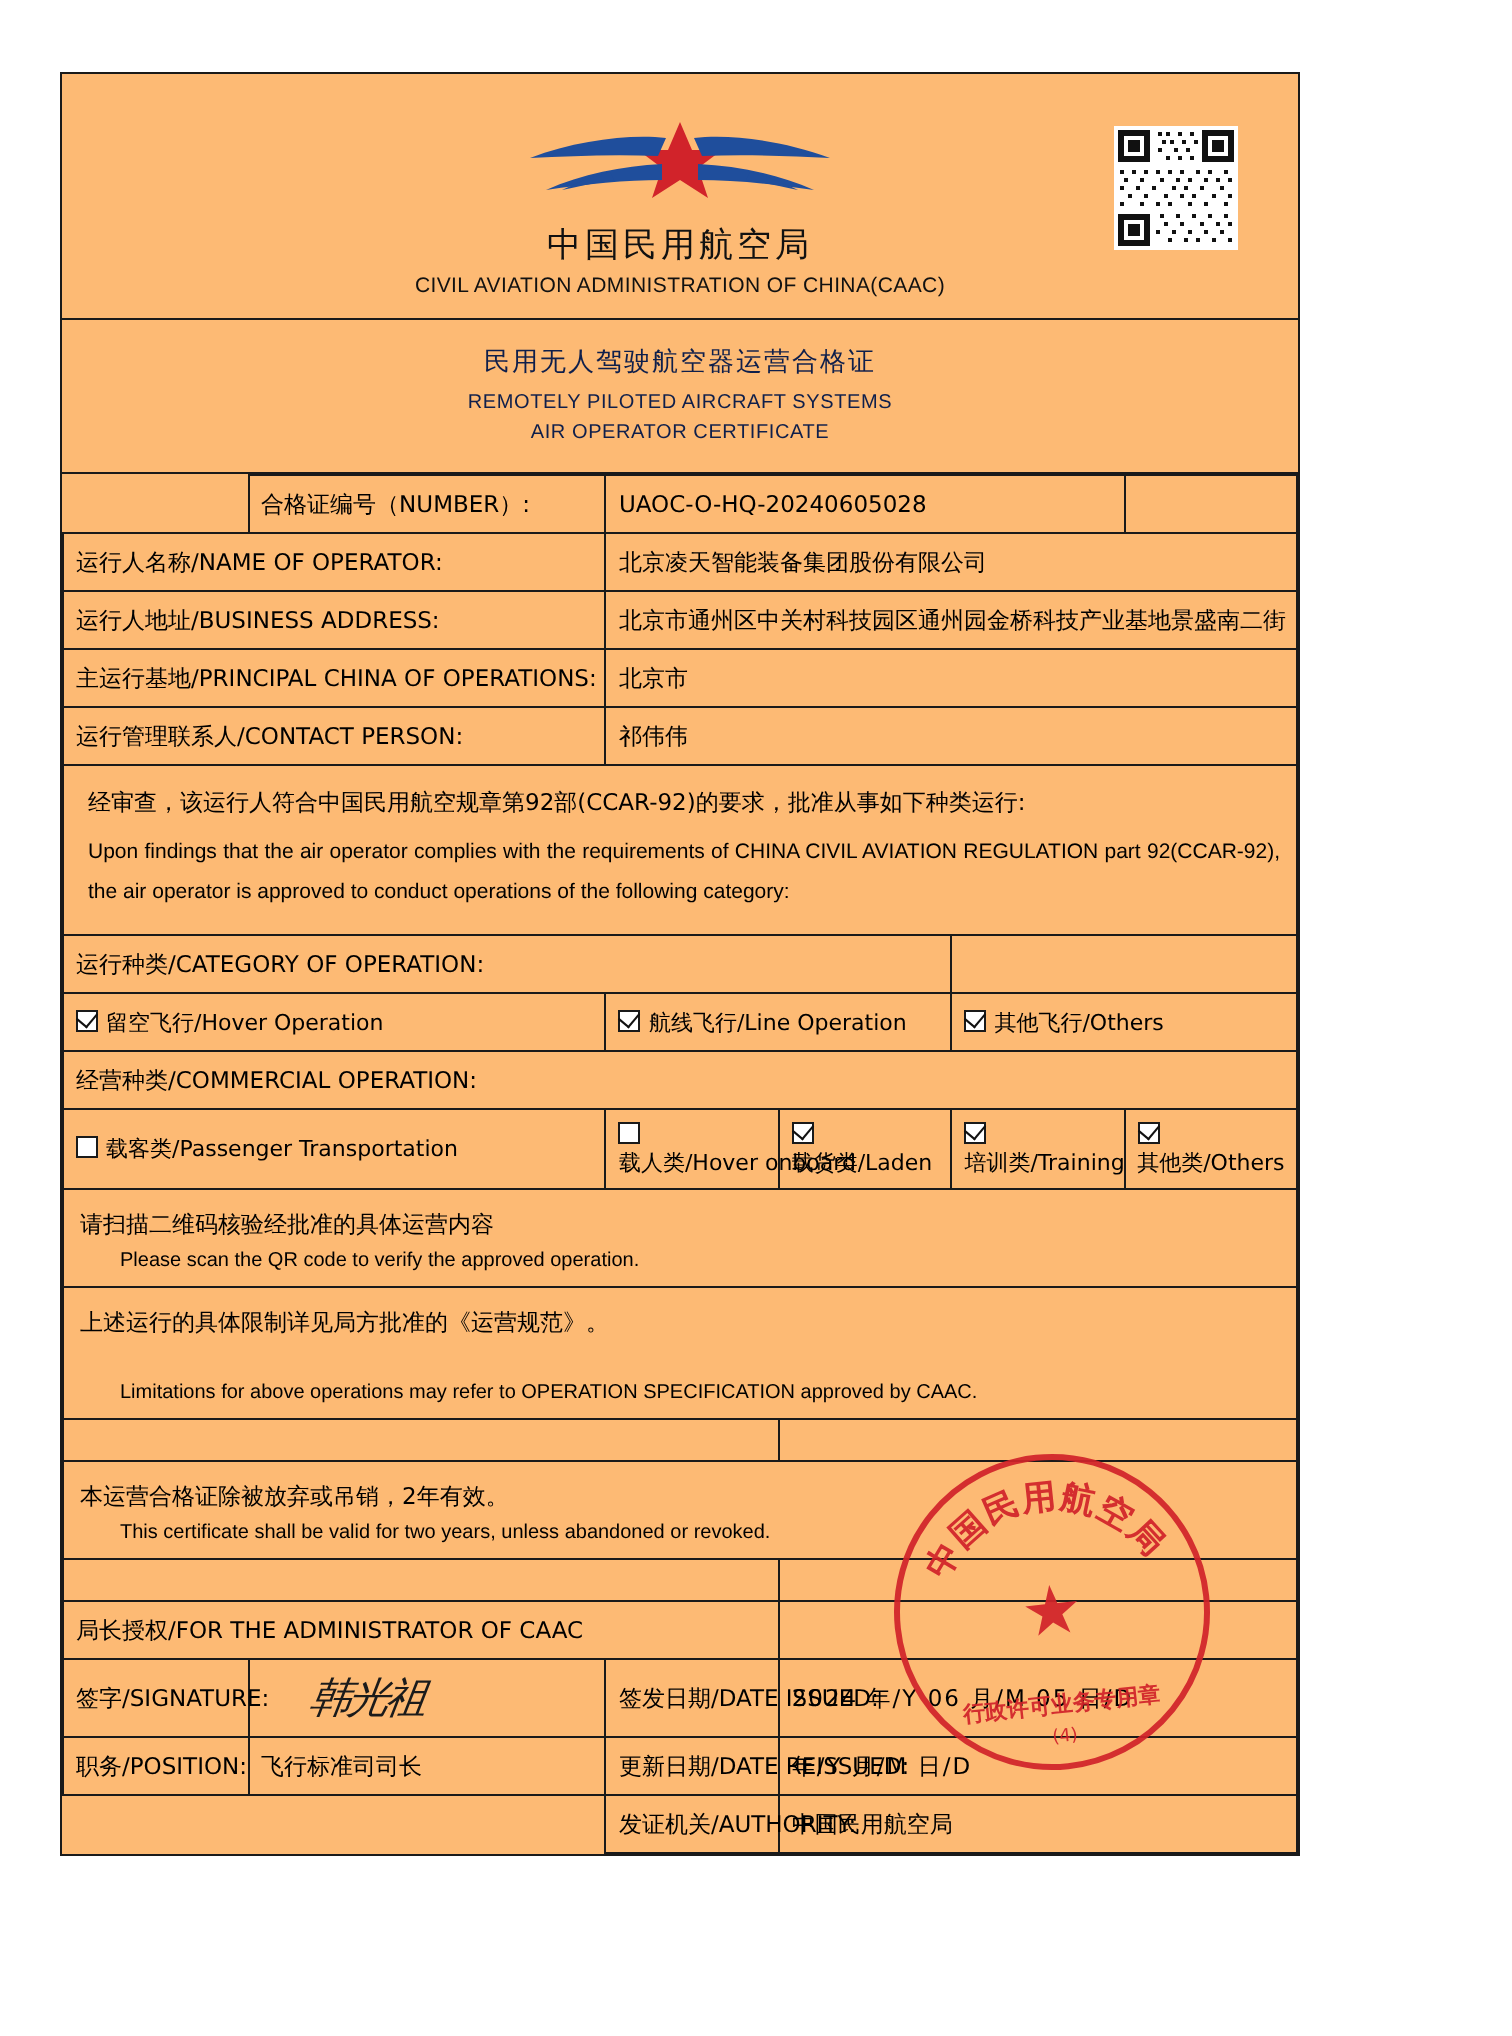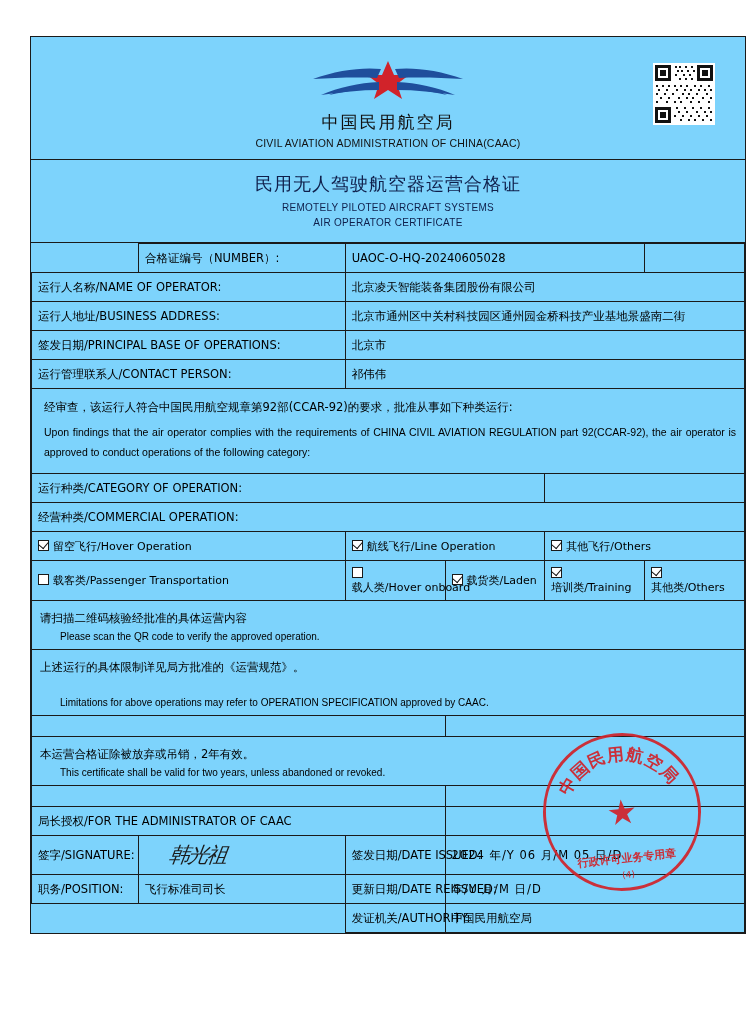--- a/index.html
+++ b/index.html
@@ -12,24 +12,24 @@
     height: 1018px;
     font-family: "Liberation Sans", sans-serif;
     color: #000000;
     position: relative;
     overflow: hidden;
   }
   .page {
     position: absolute;
     left: 30px;
     top: 36px;
-    width: 716px;
+    width: 620px;
     border: 1px solid #1a1a1a;
     box-sizing: border-box;
-    background: #7dd3fc;
+    background: #fdba74;
   }
   
   .header {
     position: relative;
     padding: 18px 0 10px 0;
     border-bottom: 1px solid #1a1a1a;
     text-align: center;
   }
   .logo-wrap {
     width: 190px;
@@ -59,21 +59,21 @@
     height: 62px;
   }
   
   .titleblock {
     text-align: center;
     padding: 12px 0 12px 0;
     border-bottom: 1px solid #1a1a1a;
   }
   .title-cn {
     font-family: "DejaVu Sans", sans-serif;
-    font-size: 18px;
+    font-size: 13px;
     letter-spacing: 1px;
     color: #0f1f4b;
     margin-bottom: 5px;
   }
   .title-en {
     font-size: 10px;
     color: #0f1f4b;
     line-height: 1.45;
     letter-spacing: .3px;
   }
@@ -355,21 +355,21 @@
       <td class="lbl" colspan="2">运行人名称/NAME OF OPERATOR:</td>
       <td class="val" colspan="4">北京凌天智能装备集团股份有限公司</td>
     </tr>
 
     <tr>
       <td class="lbl" colspan="2">运行人地址/BUSINESS ADDRESS:</td>
       <td class="val" colspan="4">北京市通州区中关村科技园区通州园金桥科技产业基地景盛南二街</td>
     </tr>
 
     <tr>
-      <td class="lbl" colspan="2">签发日期/PRINCIPAL BASE OF OPERATIONS:</td>
+      <td class="lbl" colspan="2">主运行基地/PRINCIPAL CHINA OF OPERATIONS:</td>
       <td class="val" colspan="4">北京市</td>
     </tr>
 
     <tr>
       <td class="lbl" colspan="2">运行管理联系人/CONTACT PERSON:</td>
       <td class="val" colspan="4">祁伟伟</td>
     </tr>
 
     <tr>
       <td class="para" colspan="6" style="padding:8px 8px 10px 12px;">
@@ -377,33 +377,33 @@
         <div class="en" style="margin-top:6px;line-height:1.9;">Upon findings that the air operator complies with the requirements of CHINA CIVIL AVIATION REGULATION part 92(CCAR-92), the air operator is approved to conduct operations of the following category:</div>
       </td>
     </tr>
 
     <tr>
       <td colspan="4" class="lbl">运行种类/CATEGORY OF OPERATION:</td>
       <td colspan="2"></td>
     </tr>
 
     <tr>
-      <td colspan="6" class="lbl">经营种类/COMMERCIAL OPERATION:</td>
-    </tr>
-
-    <tr>
       <td colspan="2">
         <span class="chk on"></span><span class="optlabel">留空飞行</span><span class="optlabel sub">/Hover Operation</span>
       </td>
       <td colspan="2">
         <span class="chk on"></span><span class="optlabel">航线飞行</span><span class="optlabel sub">/Line Operation</span>
       </td>
       <td colspan="2">
         <span class="chk on"></span><span class="optlabel">其他飞行</span><span class="optlabel sub">/Others</span>
       </td>
+    </tr>
+
+    <tr>
+      <td colspan="6" class="lbl">经营种类/COMMERCIAL OPERATION:</td>
     </tr>
 
     <tr>
       <td colspan="2">
         <span class="chk"></span><span class="optlabel">载客类</span><span class="optlabel sub">/Passenger Transportation</span>
       </td>
       <td>
         <span class="chk"></span><span class="optlabel">载人类</span><span class="optlabel sub">/Hover onboard</span>
       </td>
       <td>

